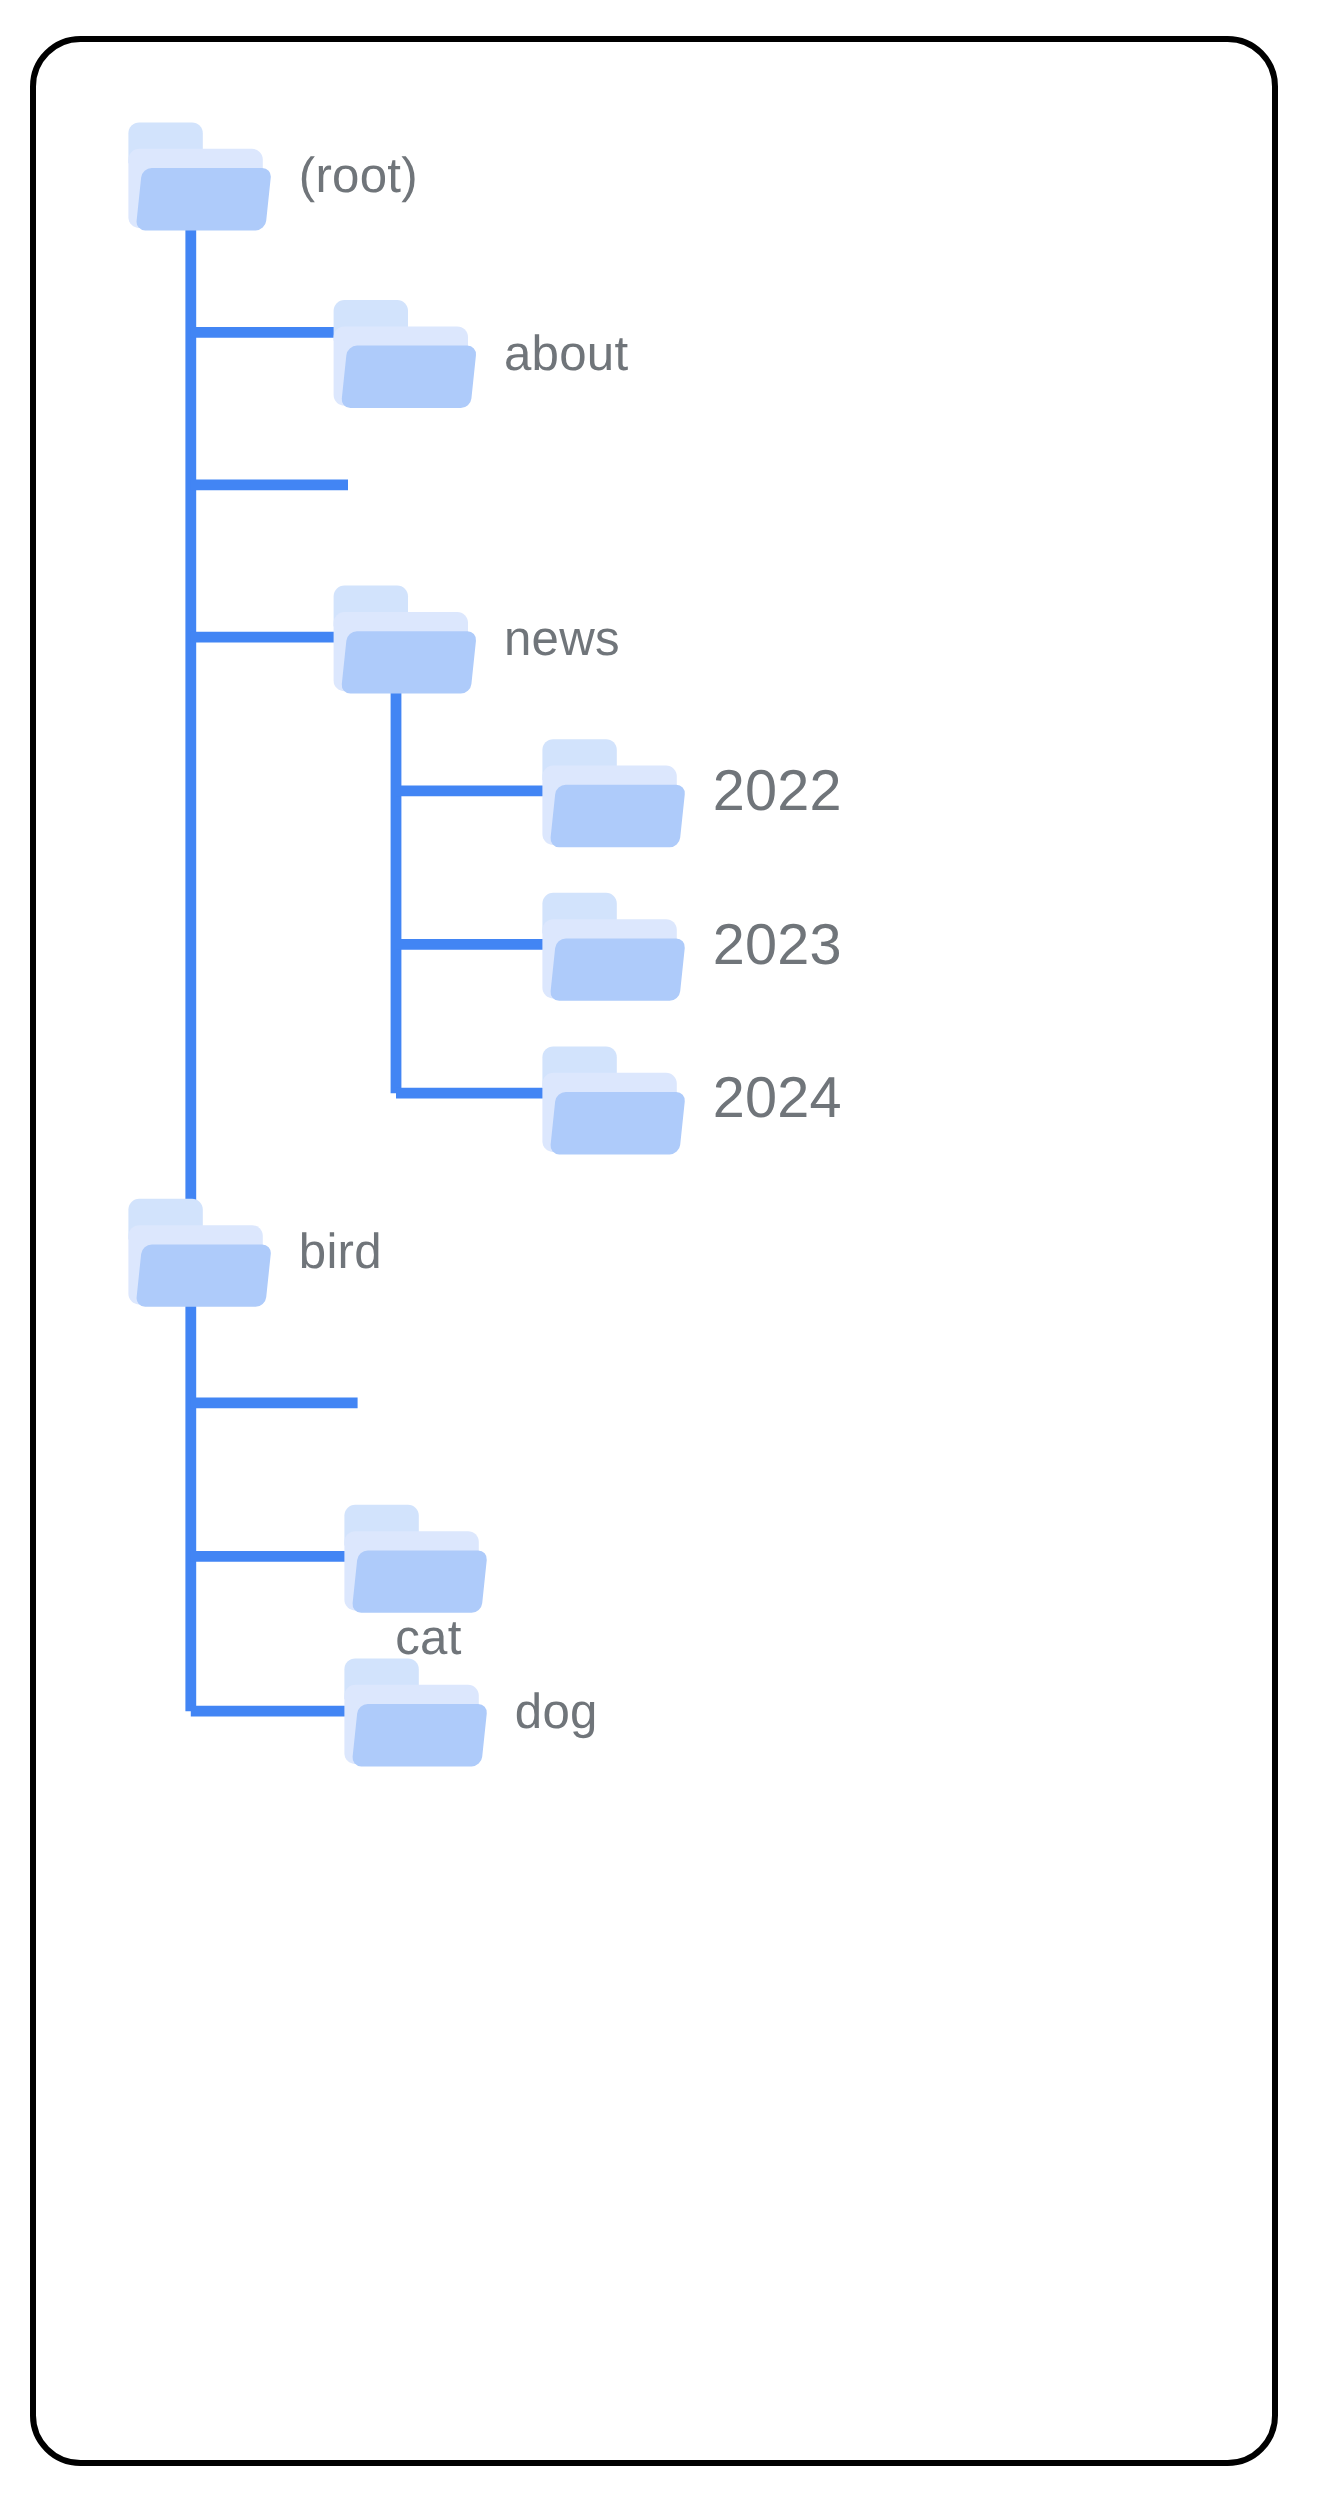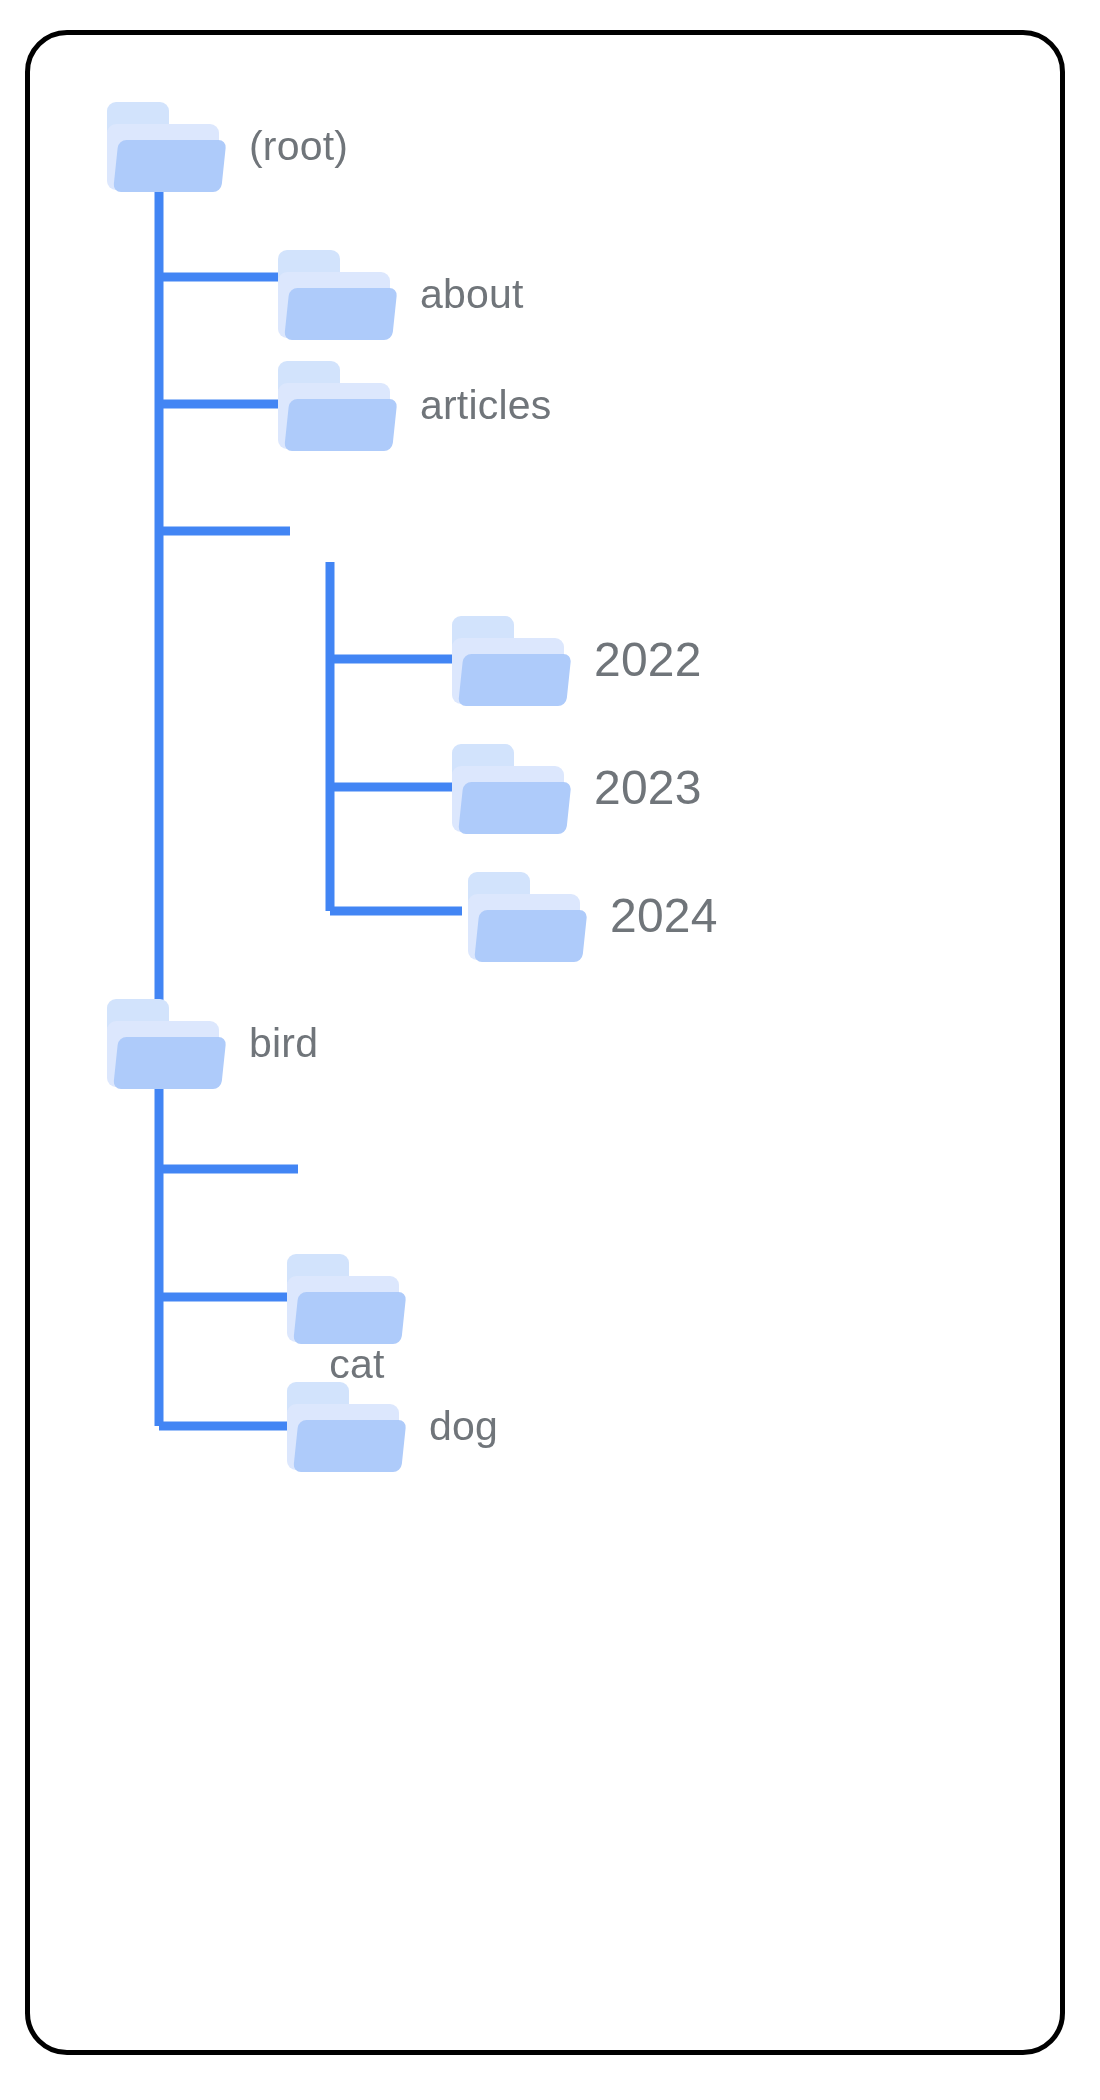--- a/index.html
+++ b/index.html
@@ -115,49 +115,49 @@
 
   <div class="node" style="left:276px;top:248px;">
     <span class="folder">
       <span class="tab"></span>
         <span class="mid"></span>
         <span class="front"></span>
     </span>
     <span class="label">about</span>
   </div>
 
-  <div class="node" style="left:276px;top:359px;">
+
+  <div class="node" style="left:276px;top:486px;">
     <span class="folder">
       <span class="tab"></span>
         <span class="mid"></span>
         <span class="front"></span>
     </span>
-    <span class="label">articles</span>
+    <span class="label">news</span>
   </div>
-
 
   <div class="node" style="left:450px;top:614px;">
     <span class="folder">
       <span class="tab"></span>
         <span class="mid"></span>
         <span class="front"></span>
     </span>
     <span class="label small">2022</span>
   </div>
 
   <div class="node" style="left:450px;top:742px;">
     <span class="folder">
       <span class="tab"></span>
         <span class="mid"></span>
         <span class="front"></span>
     </span>
     <span class="label small">2023</span>
   </div>
 
-  <div class="node" style="left:466px;top:870px;">
+  <div class="node" style="left:450px;top:870px;">
     <span class="folder">
       <span class="tab"></span>
         <span class="mid"></span>
         <span class="front"></span>
     </span>
     <span class="label small">2024</span>
   </div>
 
   <div class="node" style="left:105px;top:997px;">
     <span class="folder">

